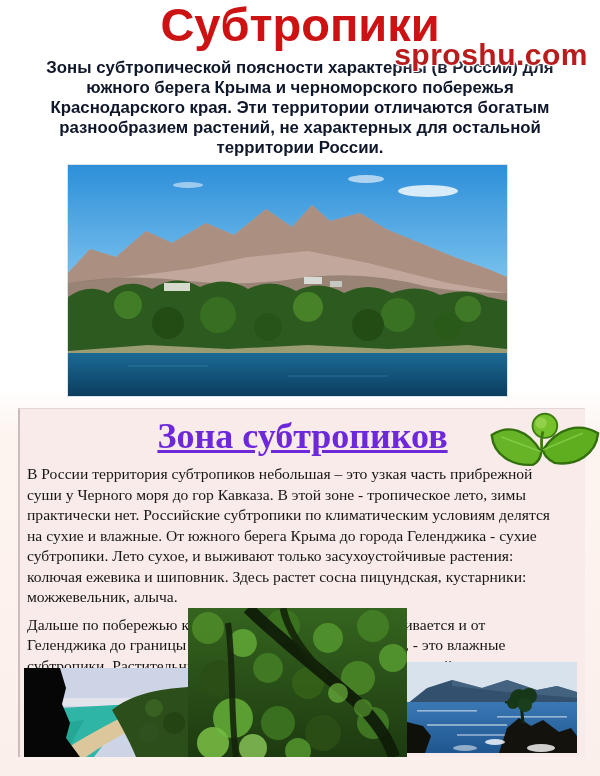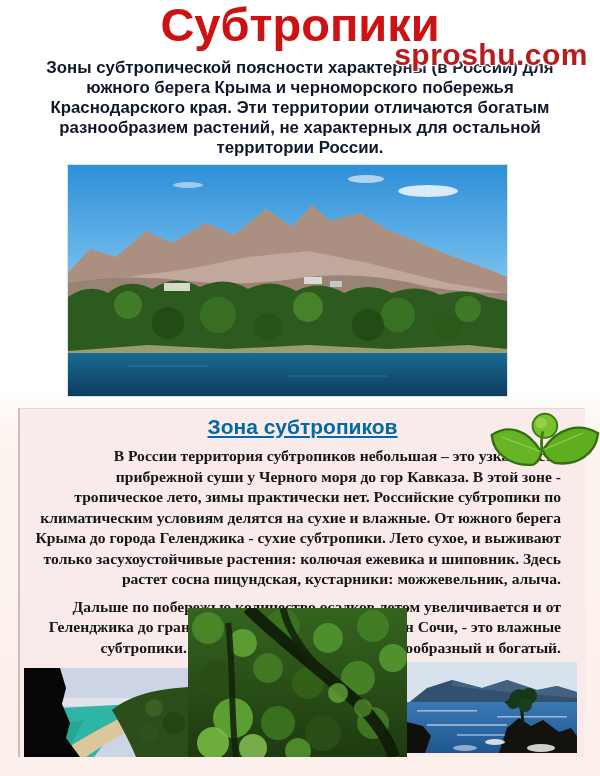--- a/index.html
+++ b/index.html
@@ -25,27 +25,27 @@
   }
   .photo{position:absolute;overflow:hidden;}
   .photo svg{display:block;width:100%;height:100%;}
   #mainPhoto{left:68px;top:165px;width:439px;height:231px;box-shadow:0 0 0 1px rgba(180,200,215,.5);}
   #card{
     position:absolute;left:18px;top:408px;width:567px;height:349px;box-sizing:border-box;
     background:#f8ebea;border-left:2px solid #cbbdbd;border-top:1px solid #e3d6d6;
   }
   #cardTitle{
     margin:6px 0 2px 0;text-align:center;
-    font-family:Liberation Sans, sans-serif;font-size:21px;font-weight:700;
-    color:#0369a1;text-decoration:underline;
+    font-family:Liberation Serif, serif;font-size:36px;font-weight:700;
+    color:#6d28d9;text-decoration:underline;
   }
   .cardText{
     margin:7px 24px 0 7px;
     font-family:"Liberation Serif",serif;font-size:15.6px;line-height:20.5px;
-    font-weight:700;color:#161616;text-align:right;
+    font-weight:400;color:#161616;text-align:left;
   }
   #leafDeco{position:absolute;left:486px;top:411px;width:114px;height:74px;z-index:4;}
   #leafDeco svg{display:block;width:100%;height:100%;}
   #photoBeach{left:24px;top:668px;width:164px;height:89px;z-index:2;}
   #photoForest{left:188px;top:608px;width:219px;height:149px;z-index:3;}
   #photoSea{left:407px;top:662px;width:170px;height:91px;z-index:2;}
 </style>
 </head>
 <body>
 

